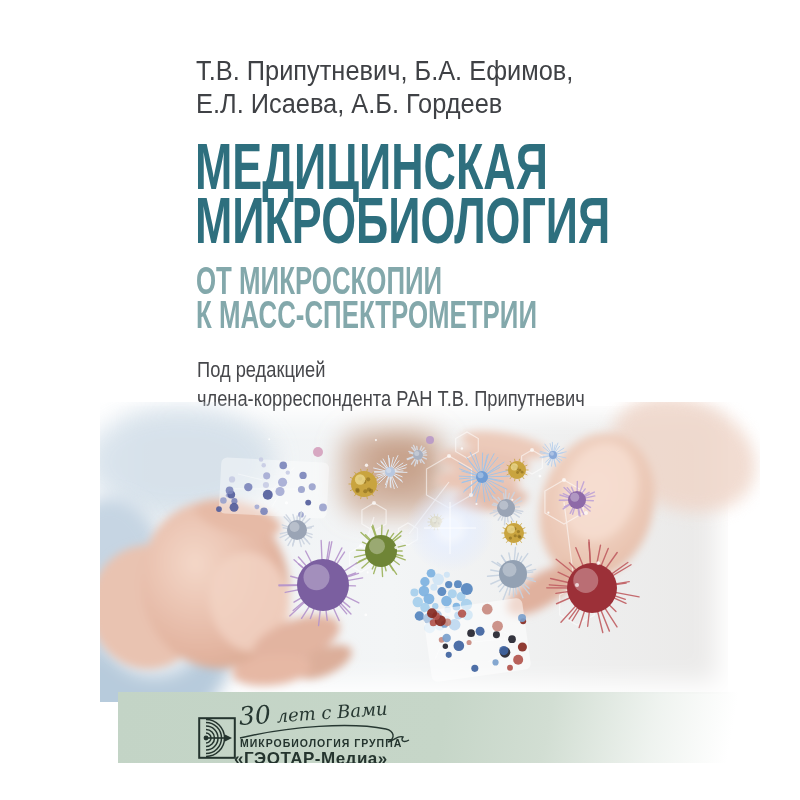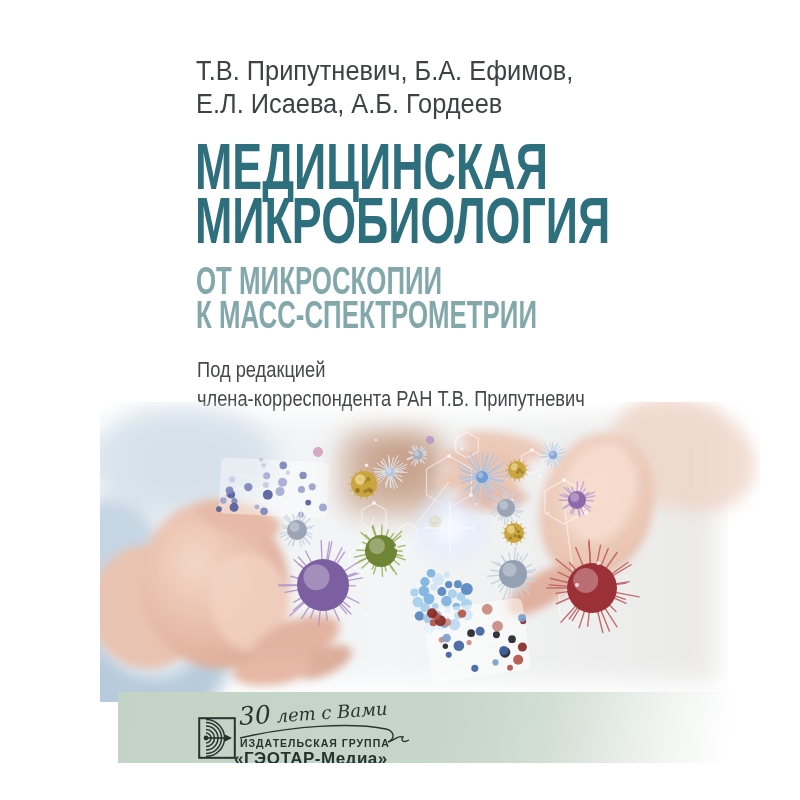--- a/index.html
+++ b/index.html
@@ -766,17 +766,17 @@
     </svg>
 
     <div class="anniv">
       <svg class="anniv-flourish" viewBox="0 0 180 36">
         <path d="M4,20 C 55,8 115,4 150,11" fill="none" stroke="#263731" stroke-width="1.4"></path>
         <path d="M150,11 c 8,2 10,9 2,13 c 7,-2 10,-7 15,-5 c -3,4 1,6 6,3" fill="none" stroke="#263731" stroke-width="1.4"></path>
       </svg>
       <div class="anniv-text"><span class="anniv-num">30</span><span class="anniv-rest"> лет с Вами</span></div>
     </div>
 
-    <div class="pub-group">ИЗДАТЕЛЬСКАЯ ГРУППА</div>
+    <div class="pub-group">МИКРОБИОЛОГИЯ ГРУППА</div>
     <div class="pub-name">«ГЭОТАР-Медиа»</div>
   </div>
 
 </div>
 
 </body></html>

